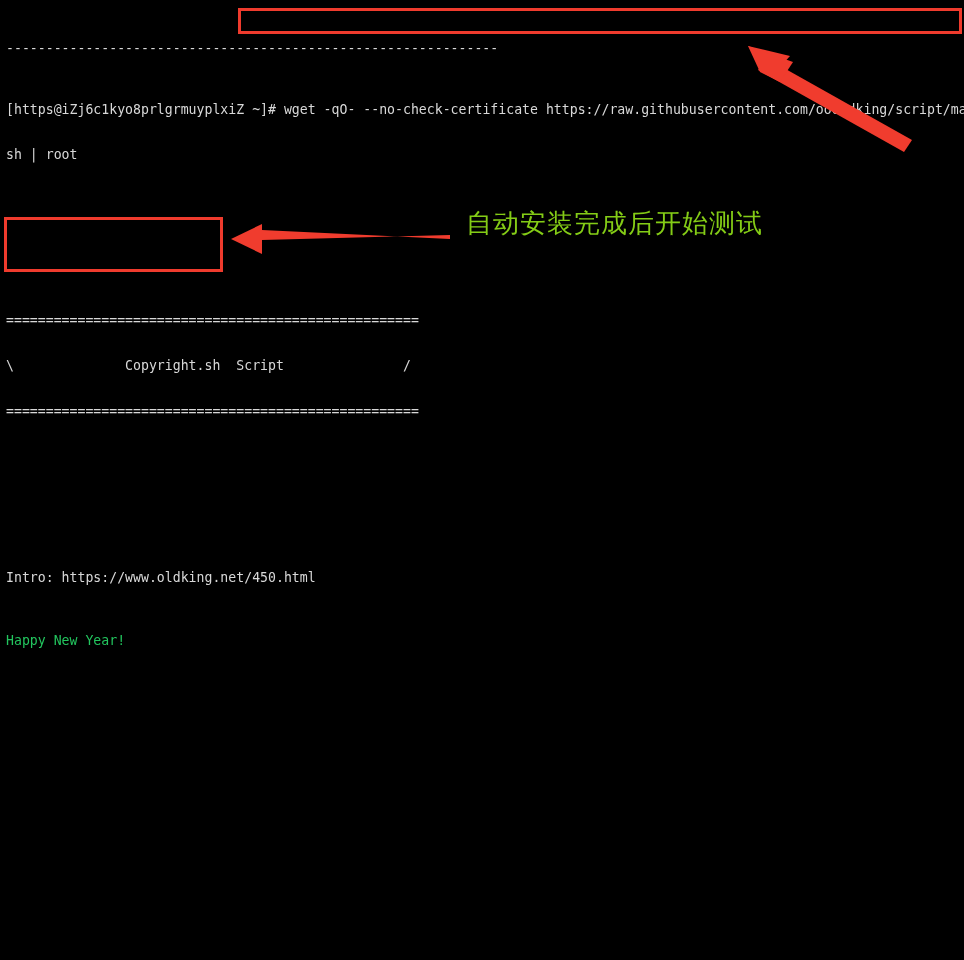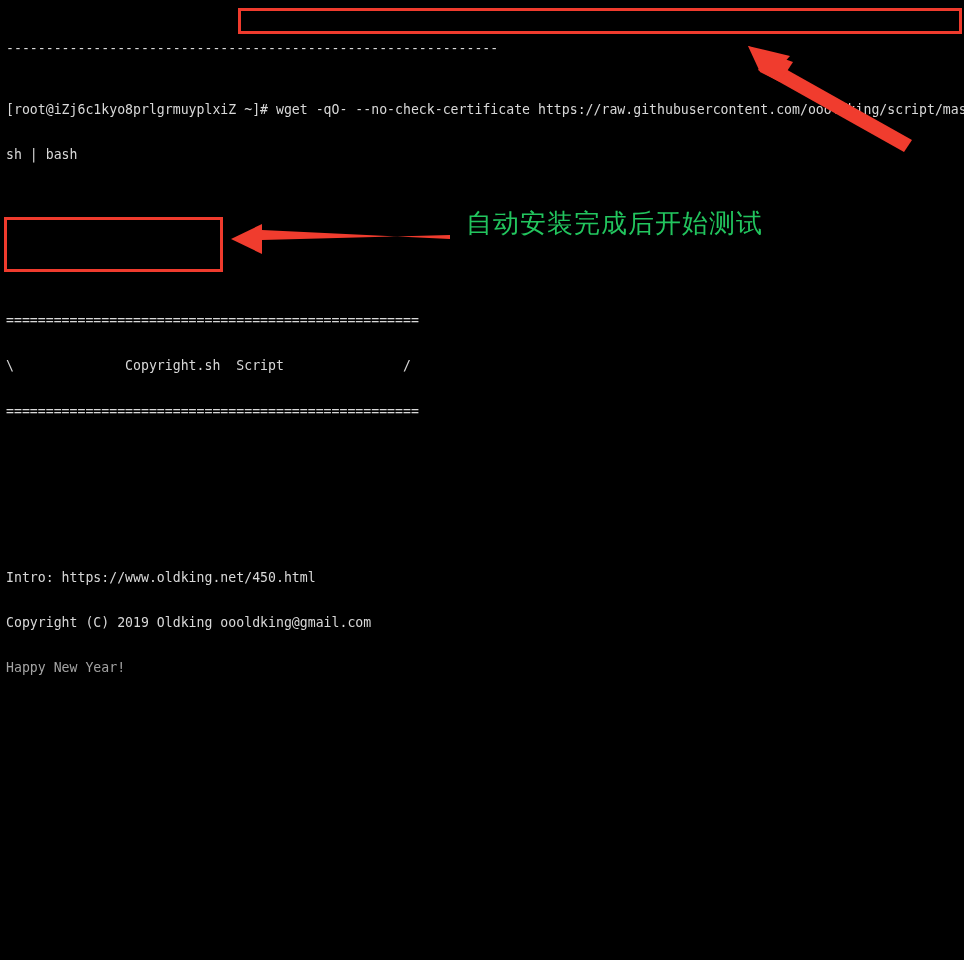--- a/index.html
+++ b/index.html
@@ -31,21 +31,21 @@
     top: -4px;
     width: 958px;
     white-space: pre;
     font-size: 13.2px;
     line-height: 15.1px;
   }
   .line { white-space: pre; min-height: 15.1px; }
 
   
   .c-white   { color: #d8d8d8; }
-  .c-red     { color: #a3a3a3; }
+  .c-red     { color: #22c55e; margin-top: 18px; }
 
   
   .overlay {
     position: absolute;
     left: 0; top: 0;
     width: 964px; height: 960px;
     pointer-events: none;
   }
   .redbox {
     position: absolute;
@@ -56,51 +56,50 @@
     left: 238px; top: 8px;
     width: 724px; height: 26px;
   }
   #box-installing {
     left: 4px; top: 217px;
     width: 219px; height: 55px;
   }
   .cn-annot {
     position: absolute;
     left: 466px; top: 216px;
-    color: #22c55e;
+    color: #84cc16;
     font-family: "DejaVu Sans", "Liberation Sans", sans-serif;
     font-size: 26px;
     letter-spacing: 1px;
     white-space: nowrap;
   }
 </style>
 </head>
 <body>
 
 <div id="terminal">
 
   <div class="screen">
 
     <div class="line c-white">--------------------------------------------------------------</div>
 
-    <div class="line"><span class="c-white">[root@iZj6c1kyo8prlgrmuyplxiZ ~]# </span><span class="c-white">wget -qO- --no-check-certificate https://raw.githubusercontent.com/oooldking/script/master/superbench.</span></div>
-    <div class="line c-white">sh | bash</div>
+    <div class="line"><span class="c-white">[https@iZj6c1kyo8prlgrmuyplxiZ ~]# </span><span class="c-white">wget -qO- --no-check-certificate https://raw.githubusercontent.com/oooldking/script/master/superbench.</span></div>
+    <div class="line c-white">sh | root</div>
 
     <div class="line">&nbsp;</div>
     <div class="line">&nbsp;</div>
 
     <div class="line c-white">====================================================</div>
     <div class="line c-white">\              Copyright.sh  Script               /</div>
     <div class="line c-white">====================================================</div>
 
     <div class="line">&nbsp;</div>
     <div class="line">&nbsp;</div>
 
     <div class="line c-white">Intro: https://www.oldking.net/450.html</div>
-    <div class="line c-white">Copyright (C) 2019 Oldking oooldking@gmail.com</div>
     <div class="line c-red">Happy New Year!</div>
 
     <div class="line">&nbsp;</div>
     <div class="line">&nbsp;</div>
 
     
     
     
 
     

